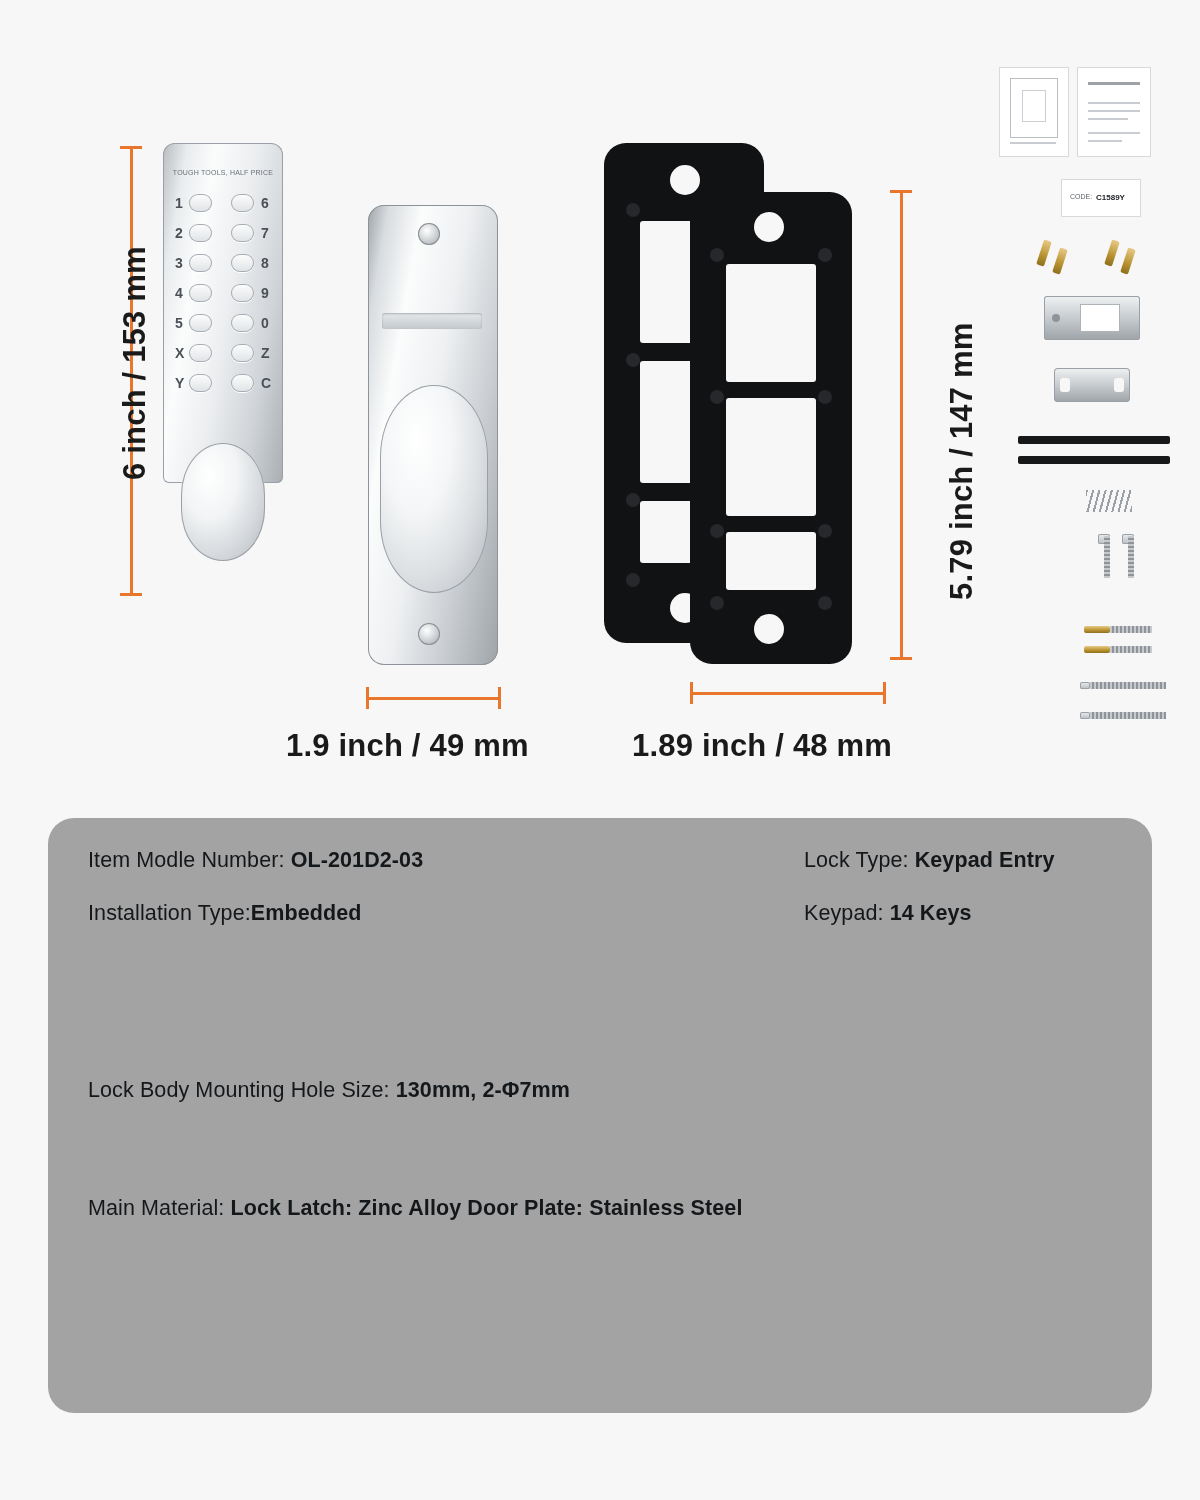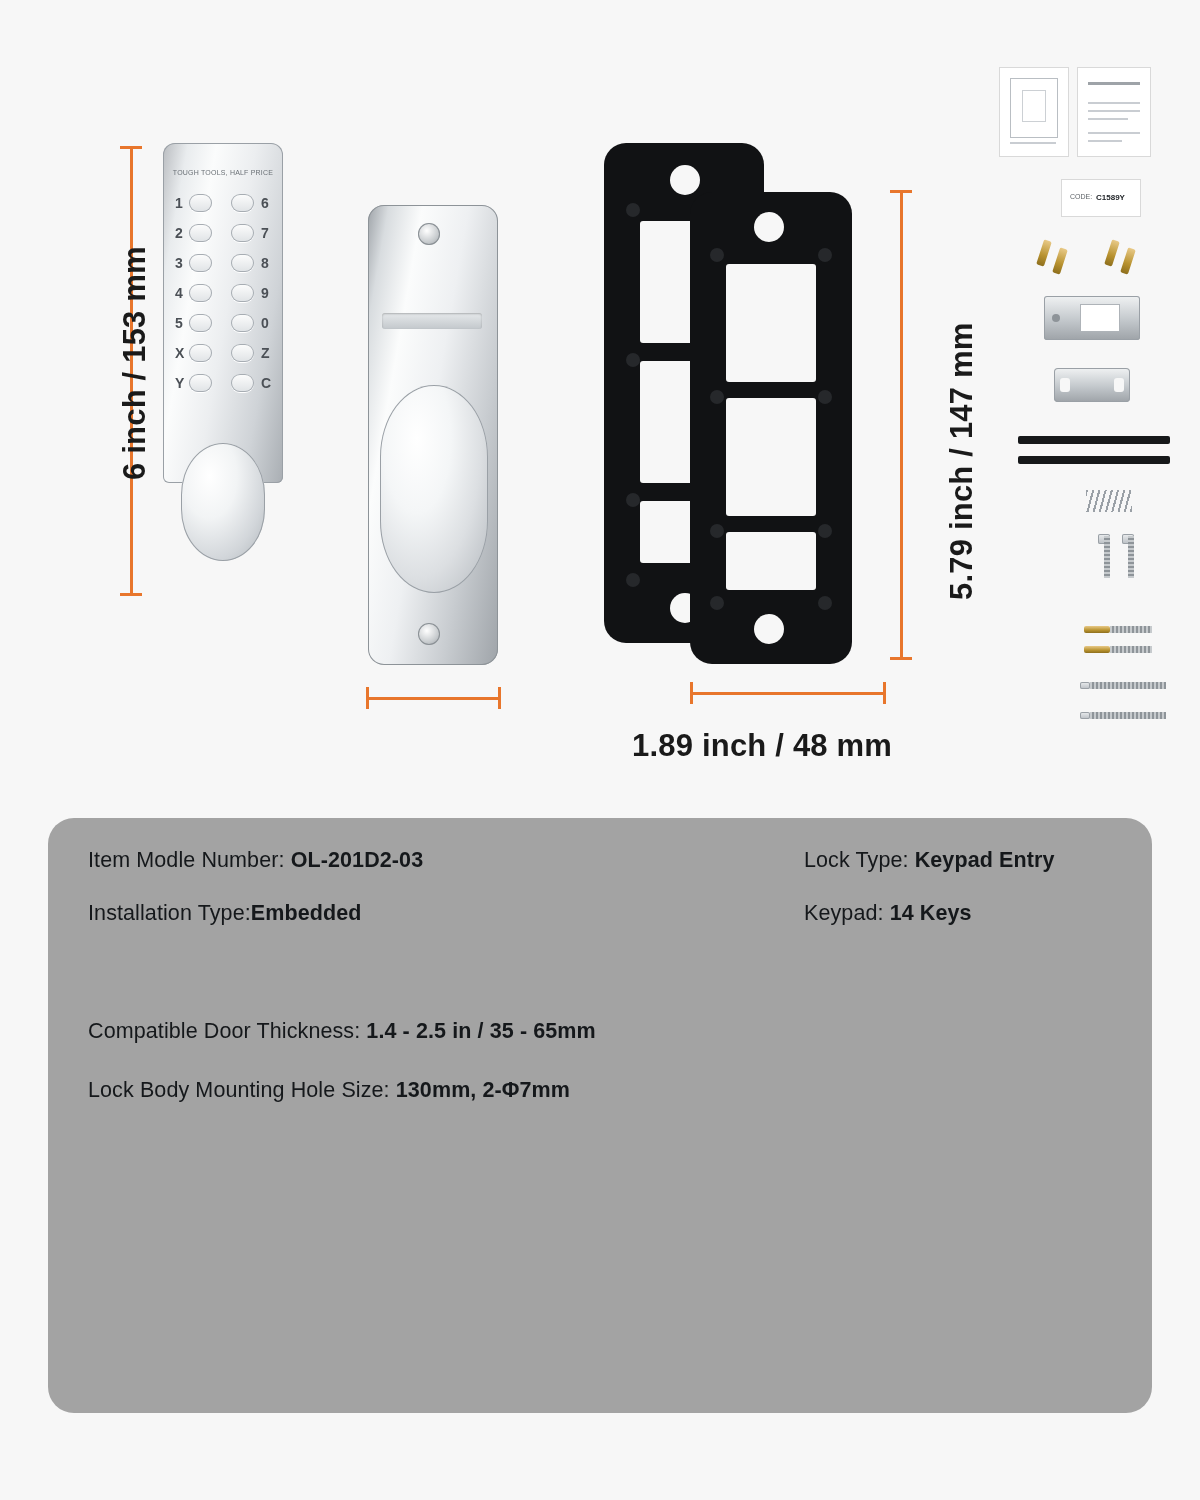--- a/index.html
+++ b/index.html
@@ -348,20 +348,21 @@
   </div>
 
   <div class="dimline-v" style="left:900px; top:190px; height:470px;"></div>
   <div class="dimcap-h orange" style="left:890px; top:190px;"></div>
   <div class="dimcap-h orange" style="left:890px; top:657px;"></div>
   <div class="vlabel" style="left:944px; top:600px; transform: rotate(-90deg);">5.79 inch / 147 mm</div>
 
   <div class="dimline-h" style="left:366px; top:697px; width:134px;"></div>
   <div class="dimcap-v orange" style="left:366px; top:687px;"></div>
   <div class="dimcap-v orange" style="left:498px; top:687px;"></div>
+  <div class="hlabel" style="left:286px; top:728px;">1.9  inch / 49 mm</div>
 
   <div class="dimline-h" style="left:690px; top:692px; width:196px;"></div>
   <div class="dimcap-v orange" style="left:690px; top:682px;"></div>
   <div class="dimcap-v orange" style="left:883px; top:682px;"></div>
   <div class="hlabel" style="left:632px; top:728px;">1.89 inch / 48 mm</div>
 
   <div class="doc" style="left:1000px; top:68px; width:68px; height:88px;">
     <div style="position:absolute; left:10px; top:10px; width:46px; height:58px; border:1px solid #b9bec3;"></div>
     <div style="position:absolute; left:22px; top:22px; width:22px; height:30px; border:1px solid #ccd0d4;"></div>
     <div class="doc-line" style="left:10px; top:74px; width:46px;"></div>
@@ -428,26 +429,26 @@
 </div>
 
 <div id="spec-card">
 
   <div class="spec-row" style="left:40px; top:30px;">
     <span class="lbl">Item Modle Number: </span><span class="val">OL-201D2-03</span>
   </div>
   <div class="spec-row" style="left:40px; top:83px;">
     <span class="lbl">Installation Type:</span><span class="val">Embedded</span>
   </div>
-  <div class="spec-row" style="left:40px; top:201px;">
-    <span class="lbl">Compatible Door Thickness: </span><span class="val">1.4 - 2.5 in / 35 - 65mm</span>
-  </div>
   <div class="spec-row" style="left:40px; top:260px;">
     <span class="lbl">Lock Body Mounting Hole Size: </span><span class="val">130mm,   2-Φ7mm</span>
   </div>
+  <div class="spec-row" style="left:40px; top:378px;">
+    <span class="lbl">Main Material: </span><span class="val">Lock Latch: Zinc Alloy Door Plate: Stainless Steel</span>
+  </div>
 
   <div class="spec-row" style="left:756px; top:30px;">
     <span class="lbl">Lock Type: </span><span class="val">Keypad Entry</span>
   </div>
   <div class="spec-row" style="left:756px; top:83px;">
     <span class="lbl">Keypad: </span><span class="val">14 Keys</span>
   </div>
 </div>
 
 </body></html>

